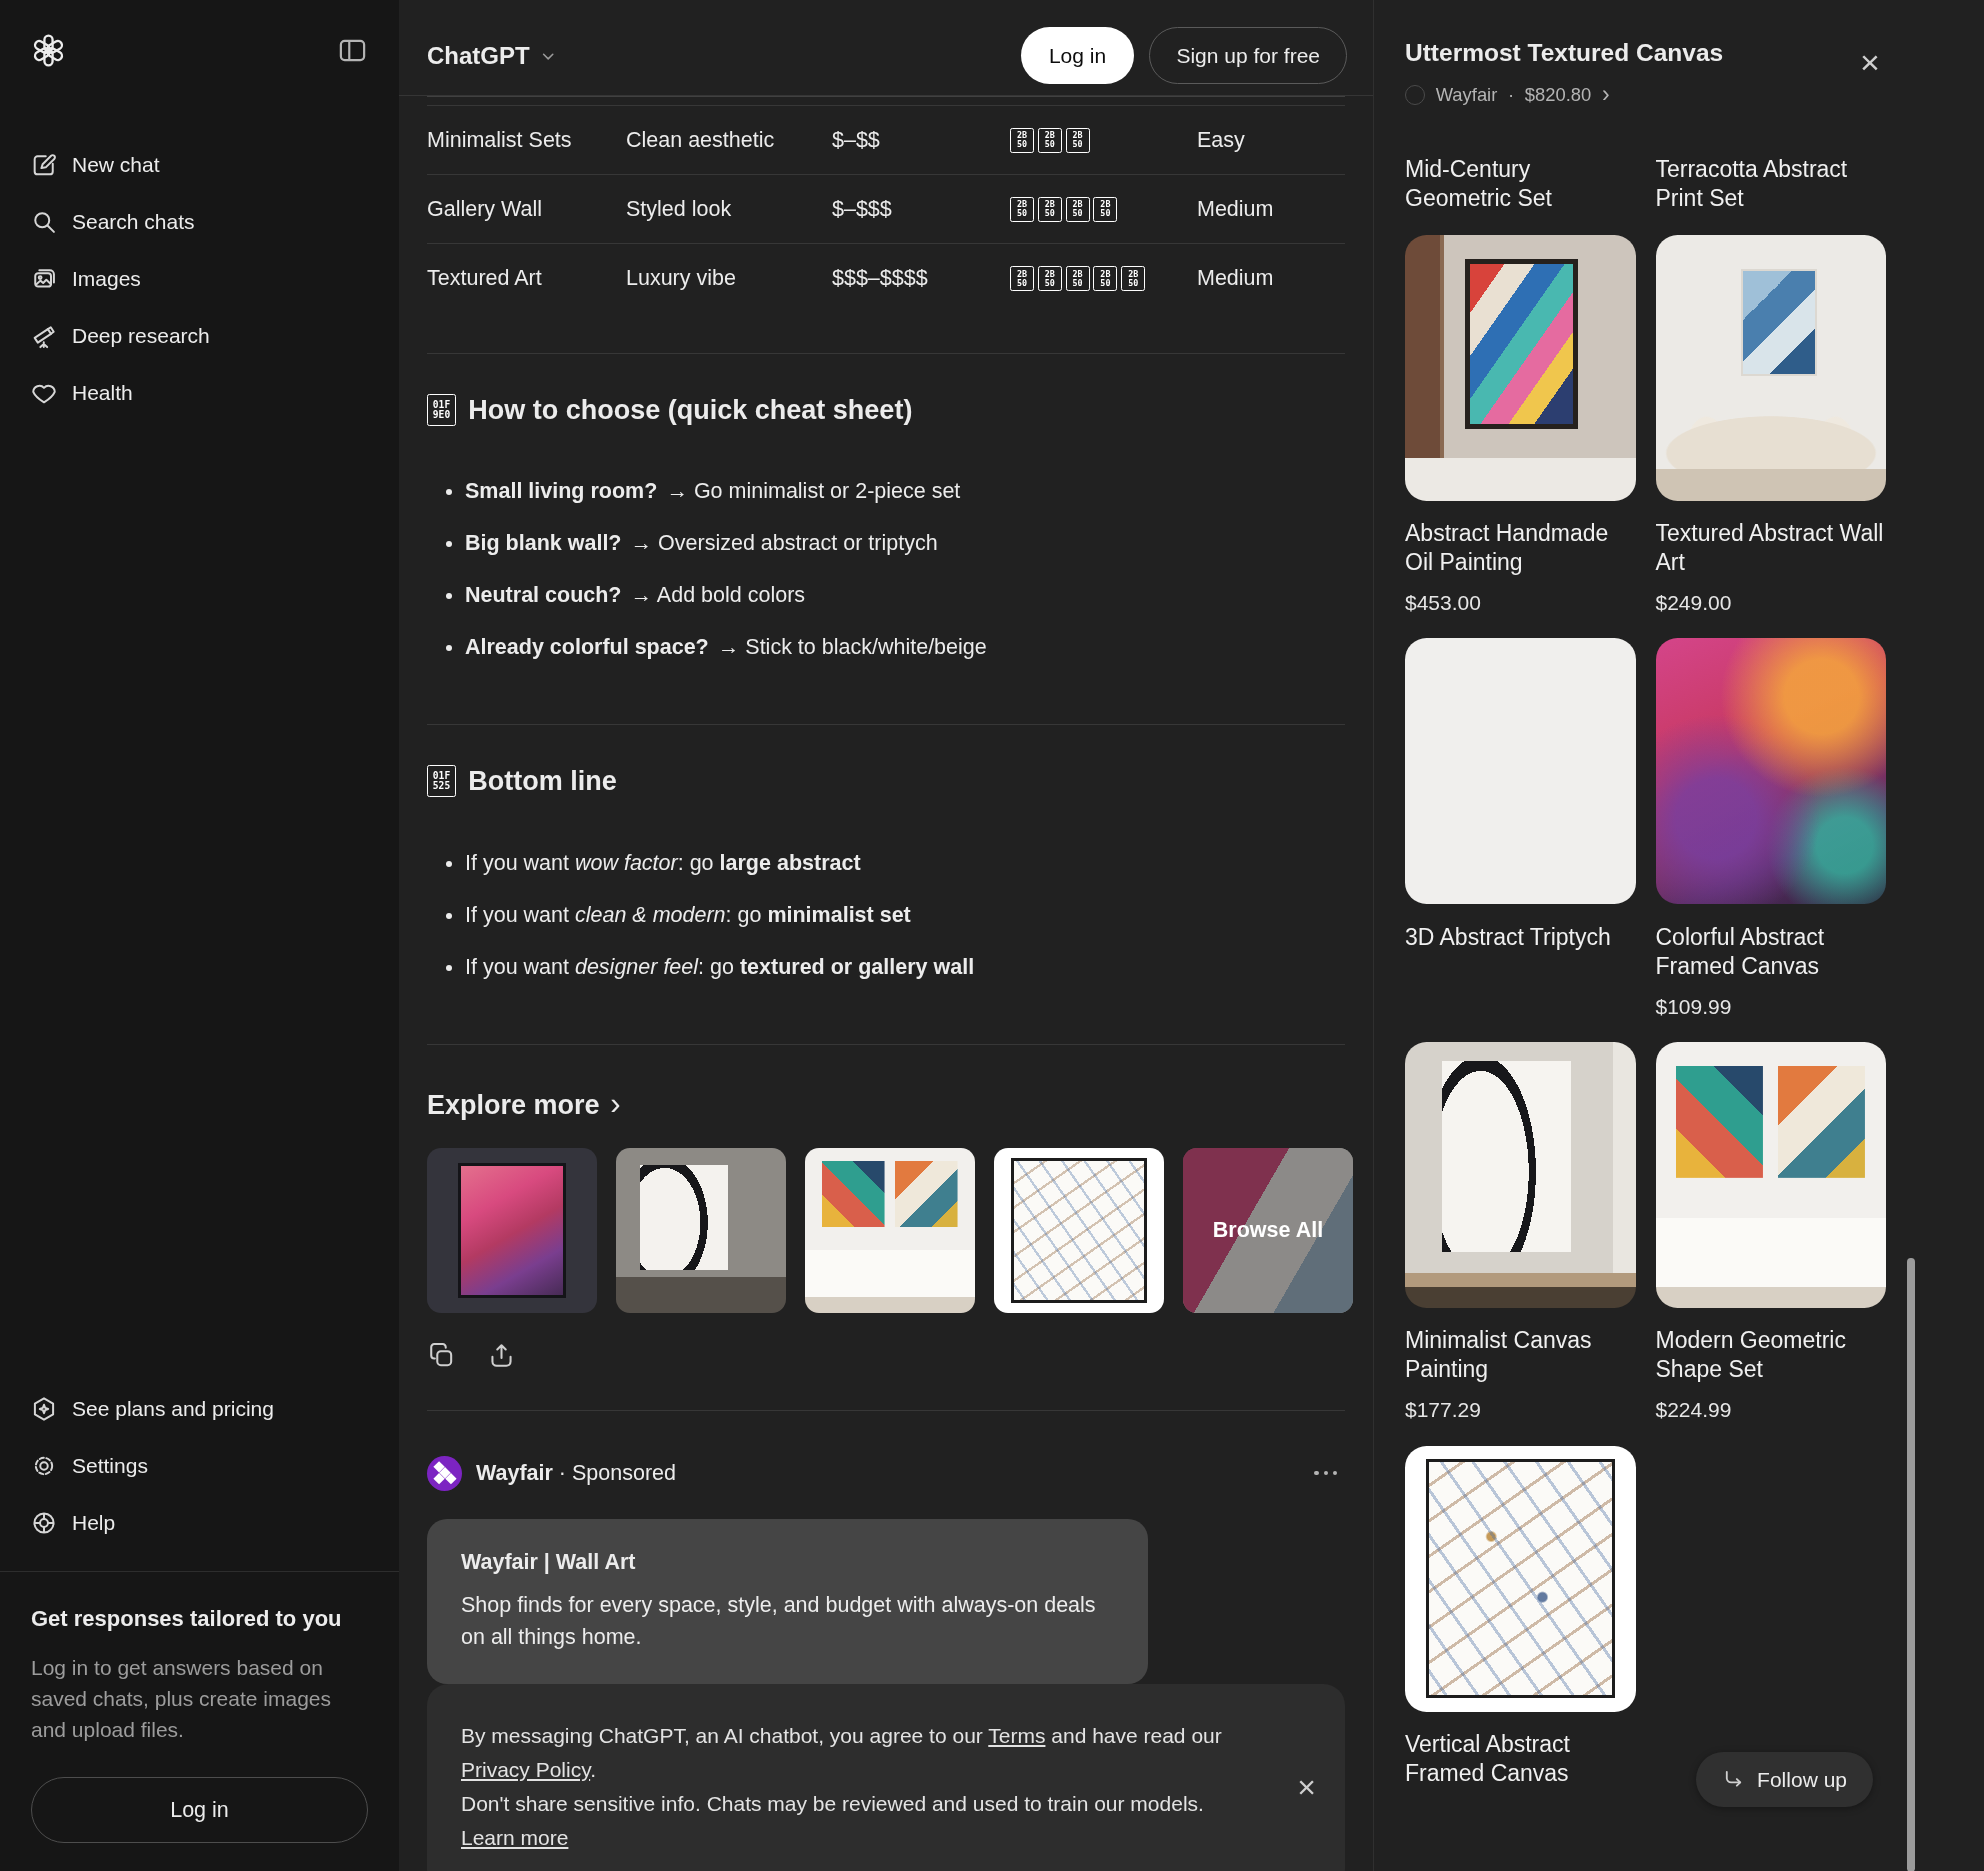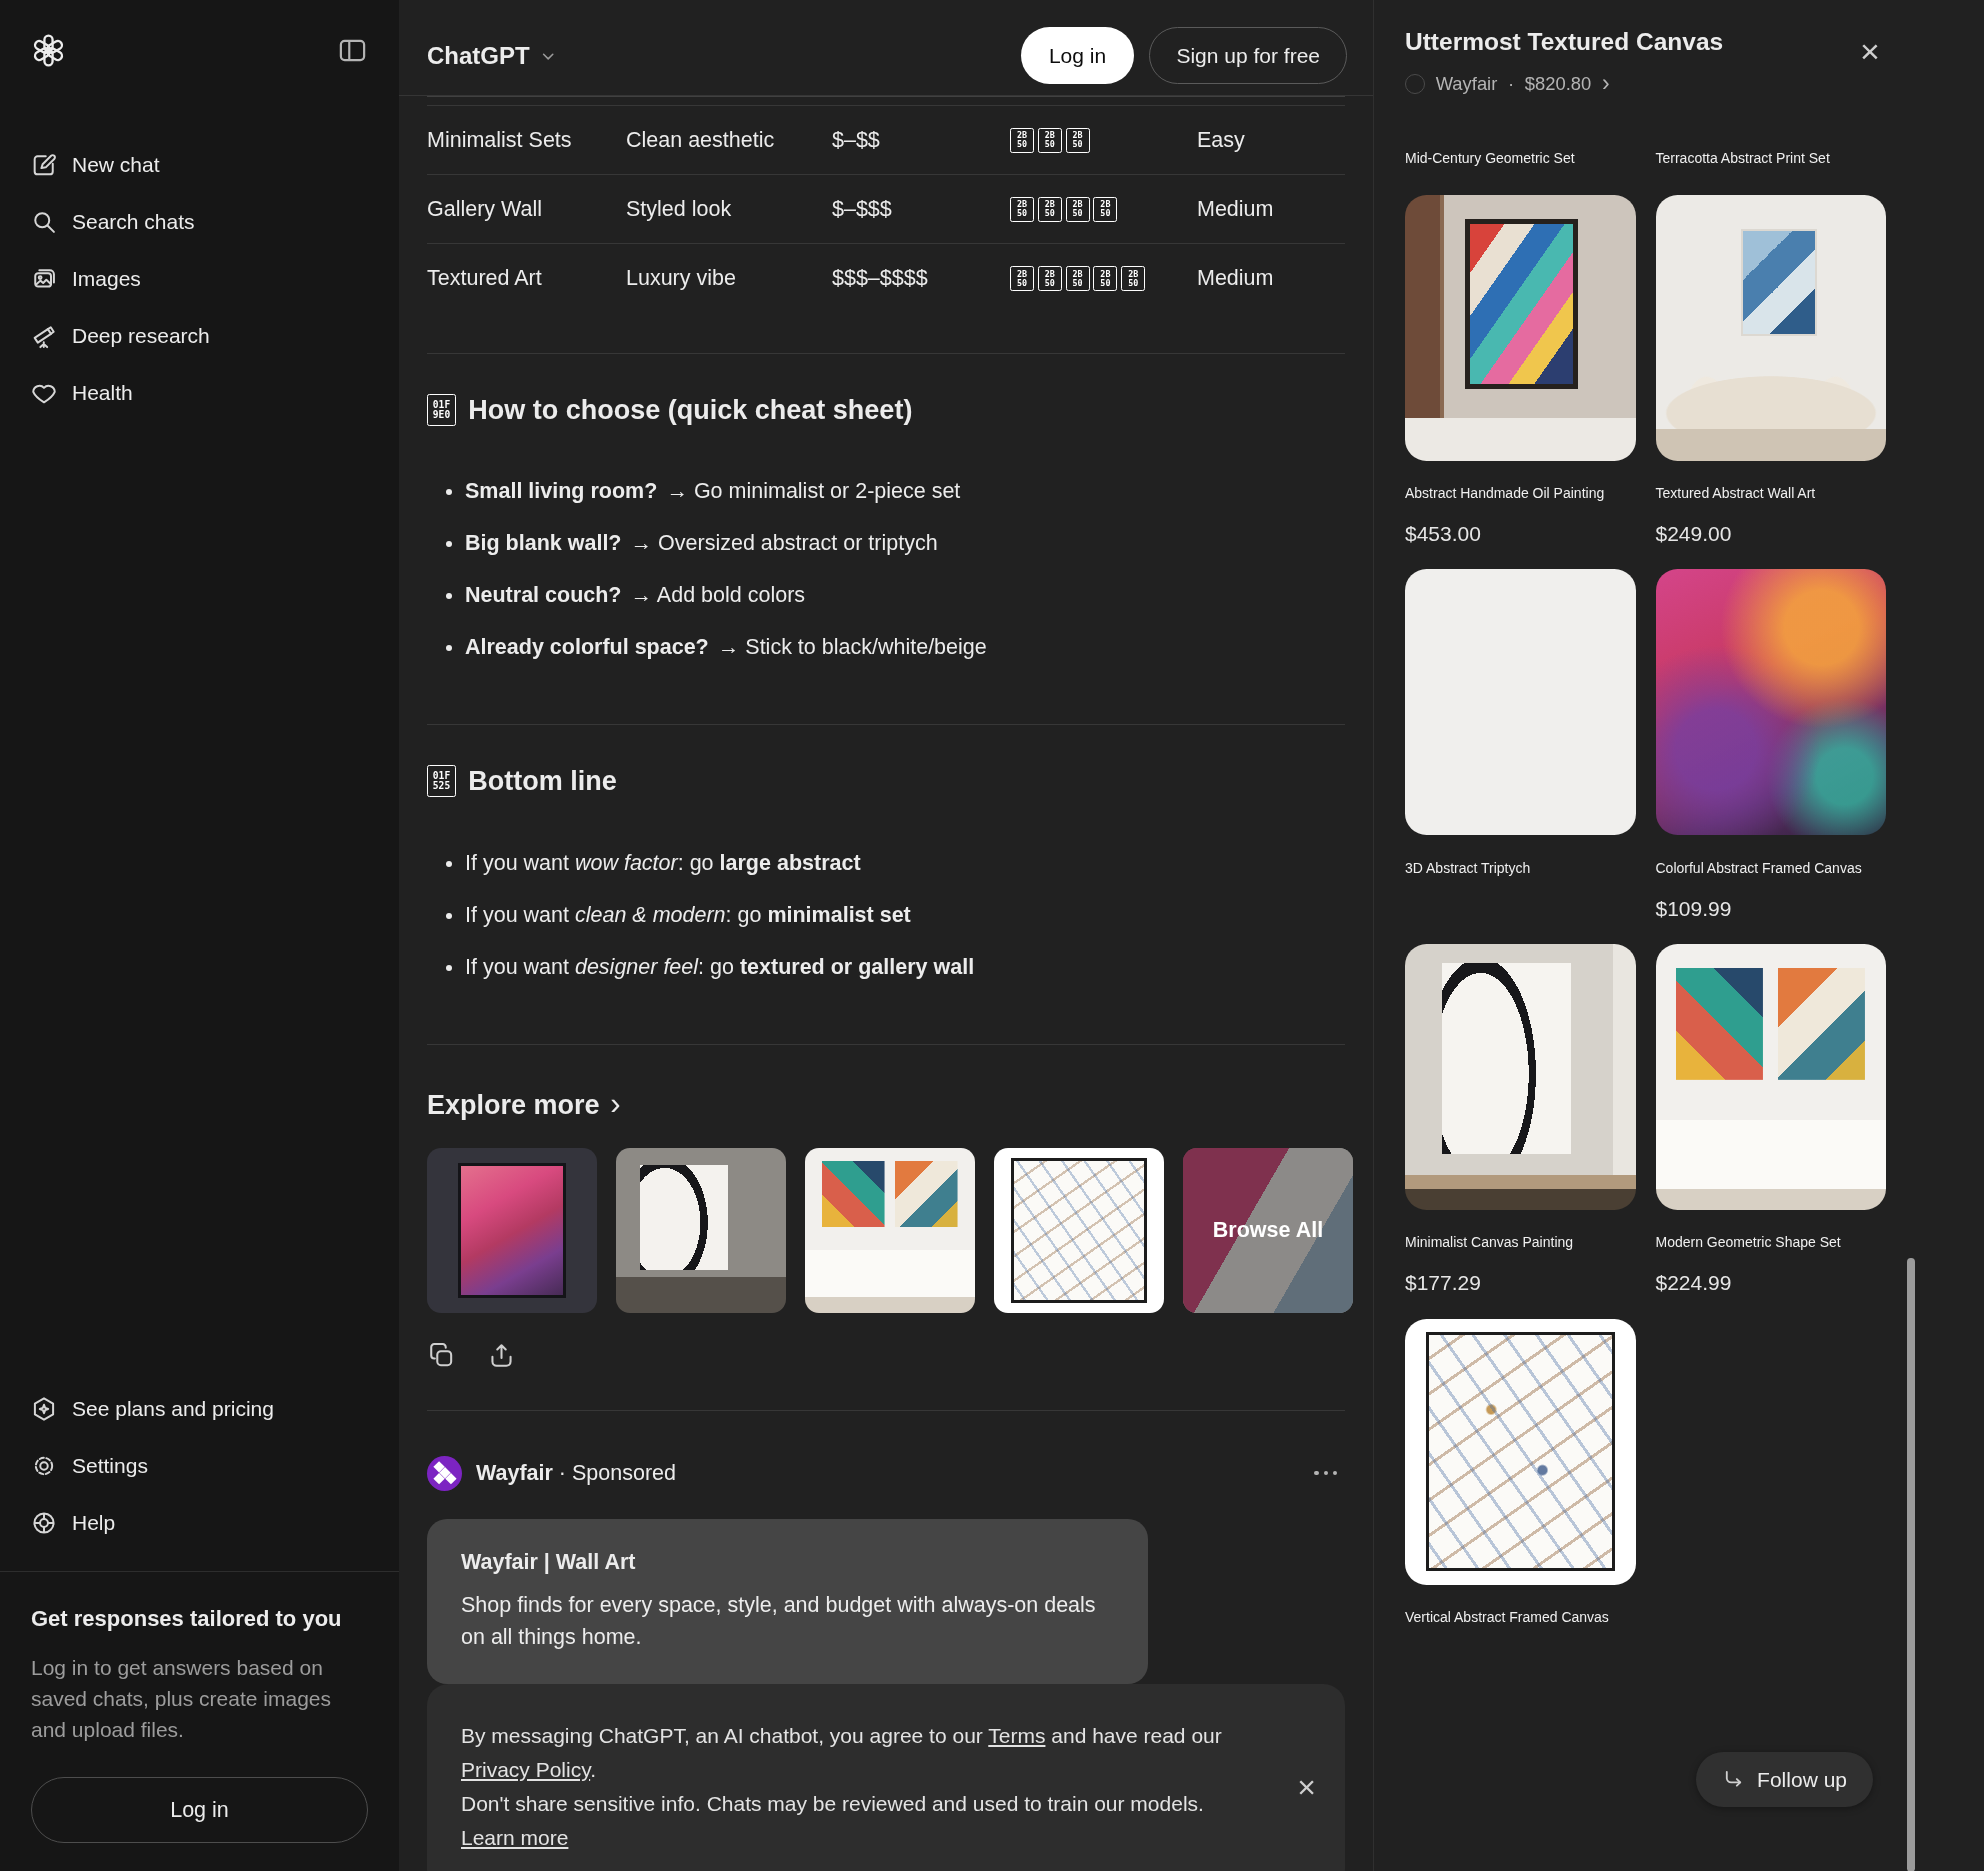--- a/index.html
+++ b/index.html
@@ -90,33 +90,33 @@
   .spon-dots s{width:4.6px;height:4.6px;border-radius:50%;background:#b4b4b4;}
   .spon-card{margin-top:28px;background:#454545;border-radius:20px;padding:31px 34px;max-width:721px;}
   .spon-card h4{margin:0;font-size:21.5px;font-weight:700;}
   .spon-card p{margin:14px 0 0 0;font-size:21.5px;line-height:32px;color:#ececec;max-width:667px;}
 
   .disc{margin-top:auto;background:#2d2d2d;border-radius:21.5px;padding:35px 84px 35px 34px;position:relative;font-size:21px;line-height:34px;color:#e3e3e3;}
   .disc a{color:#e3e3e3;text-decoration:underline;cursor:pointer;}
   .disc .x{position:absolute;right:29px;top:50%;transform:translateY(-50%);font-size:32px;color:#cfcfcf;cursor:pointer;line-height:1;}
 
   
-  .panel{width:544px;flex:none;background:#212121;border-left:0.8px solid rgba(255,255,255,.07);position:relative;padding:0 31px;overflow:hidden;}
+  .panel{width:544px;flex:none;background:#212121;border-left:0.8px solid rgba(255,255,255,.07);position:relative;padding:11px 31px;overflow:hidden;}
   .p-head{padding-top:28px;position:relative;}
   .p-head h1{margin:0;font-size:24.5px;font-weight:700;}
   .p-sub{display:flex;align-items:center;gap:10.7px;margin-top:14px;color:#b4b4b4;font-size:18.4px;cursor:pointer;}
   .p-sub .fav{width:20px;height:20px;border-radius:50%;border:1.5px solid #4a4a4a;flex:none;}
   .p-sub .chev{font-size:23px;color:#b4b4b4;}
   .p-close{position:absolute;right:6.1px;top:34px;font-size:34px;color:#cfcfcf;cursor:pointer;line-height:1;}
 
   .pgrid{margin-top:29px;display:grid;grid-template-columns:1fr 1fr;column-gap:20px;row-gap:21.5px;}
   .pcard{cursor:pointer;}
   .pimg{height:266px;border-radius:21.5px;position:relative;overflow:hidden;background:#d9d4cc;}
   .pimg .art{position:absolute;font-style:normal;}
-  .ptitle{margin-top:18.4px;font-size:14px;line-height:29px;color:#f0f0f0;}
+  .ptitle{margin-top:18.4px;font-size:23px;line-height:29px;color:#f0f0f0;}
   .pprice{margin-top:10.7px;font-size:21px;line-height:29px;color:#e6e6e6;}
 
   .p-oil{background:linear-gradient(0deg,#ece9e4 0 16%,transparent 16%),linear-gradient(90deg,#6e4b39 0 15%,#8a6a52 15% 17%,transparent 17%),#cdc5bc;}
   .p-oil .art{left:26%;top:9%;width:49%;height:64%;border:5.4px solid #26211d;background:linear-gradient(125deg,#d8433b 0 16%,#e9e0d2 16% 30%,#2e6fb4 30% 44%,#49b8b0 44% 57%,#e56ba0 57% 70%,#f0c64d 70% 82%,#2c3e70 82%);}
   .p-dining{background:linear-gradient(0deg,#cfc4b4 0 12%,transparent 12%),radial-gradient(ellipse 46% 14% at 50% 82%,#e7dfd2 0 98%,transparent 100%),radial-gradient(ellipse 10% 16% at 22% 84%,#efe9df 0 96%,transparent 100%),radial-gradient(ellipse 10% 16% at 78% 84%,#efe9df 0 96%,transparent 100%),#eceae6;}
   .p-dining .art{left:37%;top:13%;width:33%;height:40%;border:2.3px solid #dcd8d1;background:linear-gradient(135deg,#9fc0d8 0 28%,#4a7fae 28% 52%,#d9e4ea 52% 74%,#2f5d8a 74%);}
   .p-triptych{background:#f0efed;}
   .p-triptych .art{left:7%;top:11%;width:86%;height:72%;background:
       radial-gradient(circle 34% at 16% 100%,#64755e 0 96%,transparent 100%),
       radial-gradient(circle 28% at 50% 100%,#23291f 0 96%,transparent 100%),

